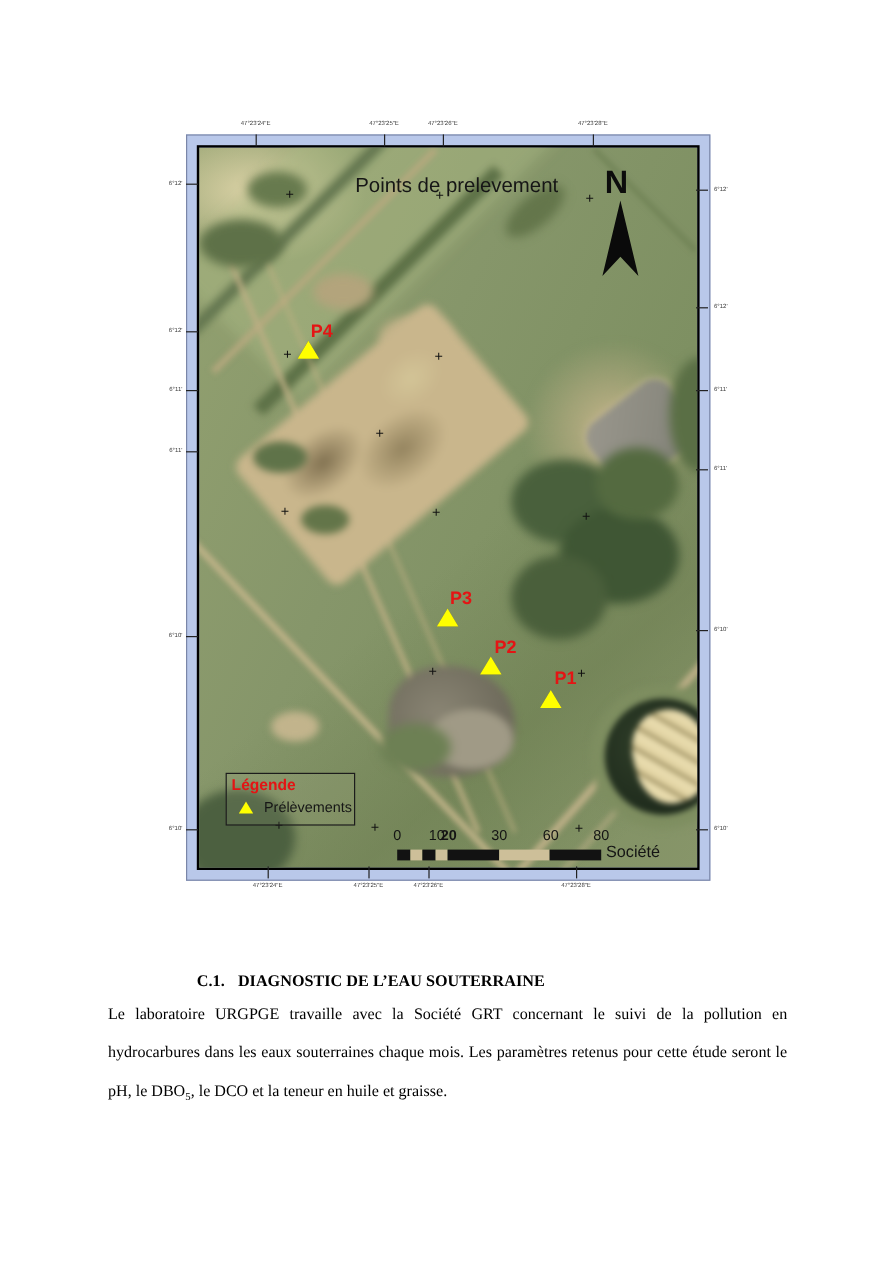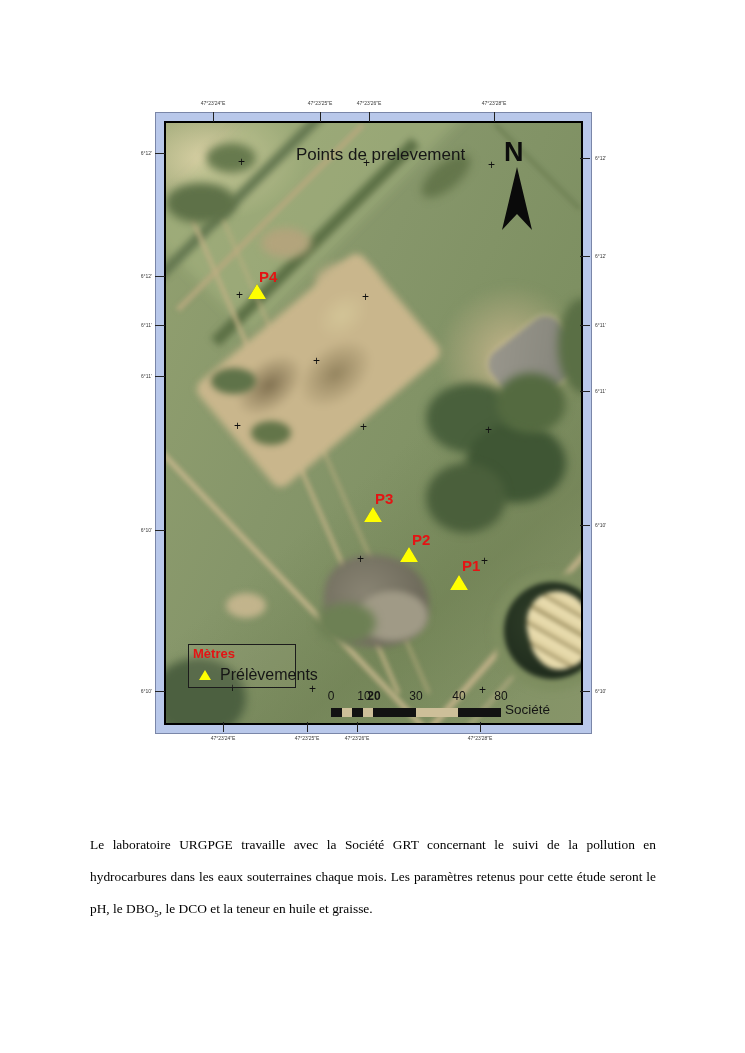--- a/index.html
+++ b/index.html
@@ -87,21 +87,21 @@
   .pt-label{position:absolute;font-size:15px;font-weight:bold;color:#e41414;line-height:1;}
   .pt-marker{position:absolute;width:0;height:0;border-left:9px solid transparent;
              border-right:9px solid transparent;border-bottom:15px solid #ffff00;
              filter:drop-shadow(0 0 .5px #555);}
   .legend{position:absolute;left:22px;top:521px;width:108px;height:44px;
           border:1.5px solid #1c1c1c;background:rgba(190,190,160,.12);box-sizing:border-box;}
   .legend-title{font-size:13px;font-weight:bold;color:#e41414;margin:1px 0 0 4px;line-height:1.2;}
   .legend-row{display:flex;align-items:center;margin:4px 0 0 10px;}
   .legend-tri{width:0;height:0;border-left:6px solid transparent;border-right:6px solid transparent;
               border-bottom:10px solid #ffff00;}
-  .legend-item{font-size:16px;color:#161616;margin-left:9px;}
+  .legend-item{font-size:12px;color:#161616;margin-left:9px;}
   .scalebar{position:absolute;left:165px;top:585px;height:9px;display:flex;}
   .scalebar div{height:9px;}
   .sb-dark{background:#121212;} .sb-light{background:#cdbf99;}
   .sb-label{position:absolute;top:566px;font-size:12px;color:#141414;transform:translateX(-50%);}
   .sb-unit{position:absolute;left:339px;top:579px;font-size:13.5px;color:#141414;}
 
   
   .grat{position:absolute;font-family:"Liberation Sans", sans-serif;font-size:5px;color:#3a3a3a;
         line-height:1;white-space:nowrap;}
   .grat.gt{transform:translateX(-50%);}
@@ -191,33 +191,33 @@
             <div class="pt-label" style="left: 93px; top: 146px;">P4</div>
             <div class="pt-marker" style="left: 198px; top: 384px;"></div>
             <div class="pt-label" style="left: 209px; top: 368px;">P3</div>
             <div class="pt-marker" style="left: 234px; top: 424px;"></div>
             <div class="pt-label" style="left: 246px; top: 409px;">P2</div>
             <div class="pt-marker" style="left: 284px; top: 452px;"></div>
             <div class="pt-label" style="left: 296px; top: 435px;">P1</div>
           </div>
 
         <div class="legend">
-          <div class="legend-title">Mètres</div>
+          <div class="legend-title">Légende</div>
           <div class="legend-row">
             <span class="legend-tri"></span>
             <span class="legend-item">Prélèvements</span>
           </div>
         </div>
 
         <div id="sb-labels">
             <div class="sb-label" style="left: 165px;">0</div>
             <div class="sb-label" style="left: 198px;">10</div>
             <div class="sb-label" style="left: 208px; font-weight: bold;">20</div>
             <div class="sb-label" style="left: 250px;">30</div>
-            <div class="sb-label" style="left: 293px;">40</div>
+            <div class="sb-label" style="left: 293px;">60</div>
             <div class="sb-label" style="left: 335px;">80</div>
           </div>
         <div class="scalebar" id="sb-segments">
             <div class="sb-dark" style="width: 11px;"></div>
             <div class="sb-light" style="width: 10px;"></div>
             <div class="sb-dark" style="width: 11px;"></div>
             <div class="sb-light" style="width: 10px;"></div>
             <div class="sb-dark" style="width: 43px;"></div>
             <div class="sb-light" style="width: 42px;"></div>
             <div class="sb-dark" style="width: 43px;"></div>
@@ -263,16 +263,17 @@
       <div class="tick-h" style="left: 580px; top: 325px;"></div>
       <div class="grat" style="left: 595px; top: 389px;">6°11'</div>
       <div class="tick-h" style="left: 580px; top: 391px;"></div>
       <div class="grat" style="left: 595px; top: 523px;">6°10'</div>
       <div class="tick-h" style="left: 580px; top: 525px;"></div>
       <div class="grat" style="left: 595px; top: 689px;">6°10'</div>
       <div class="tick-h" style="left: 580px; top: 691px;"></div>
     </div>
 
 
+  <div class="h2"><span class="num">C.1.</span><span>DIAGNOSTIC DE L’EAU SOUTERRAINE</span></div>
 
   <div class="body-text"><span>Le laboratoire URGPGE travaille avec la Société GRT concernant le suivi de la pollution en hydrocarbures dans les eaux souterraines chaque mois. Les paramètres retenus pour cette étude seront le pH, le DBO</span><sub>5</sub><span>, le DCO et la teneur en huile et graisse.</span></div>
 
 </div>
 
 </body></html>

